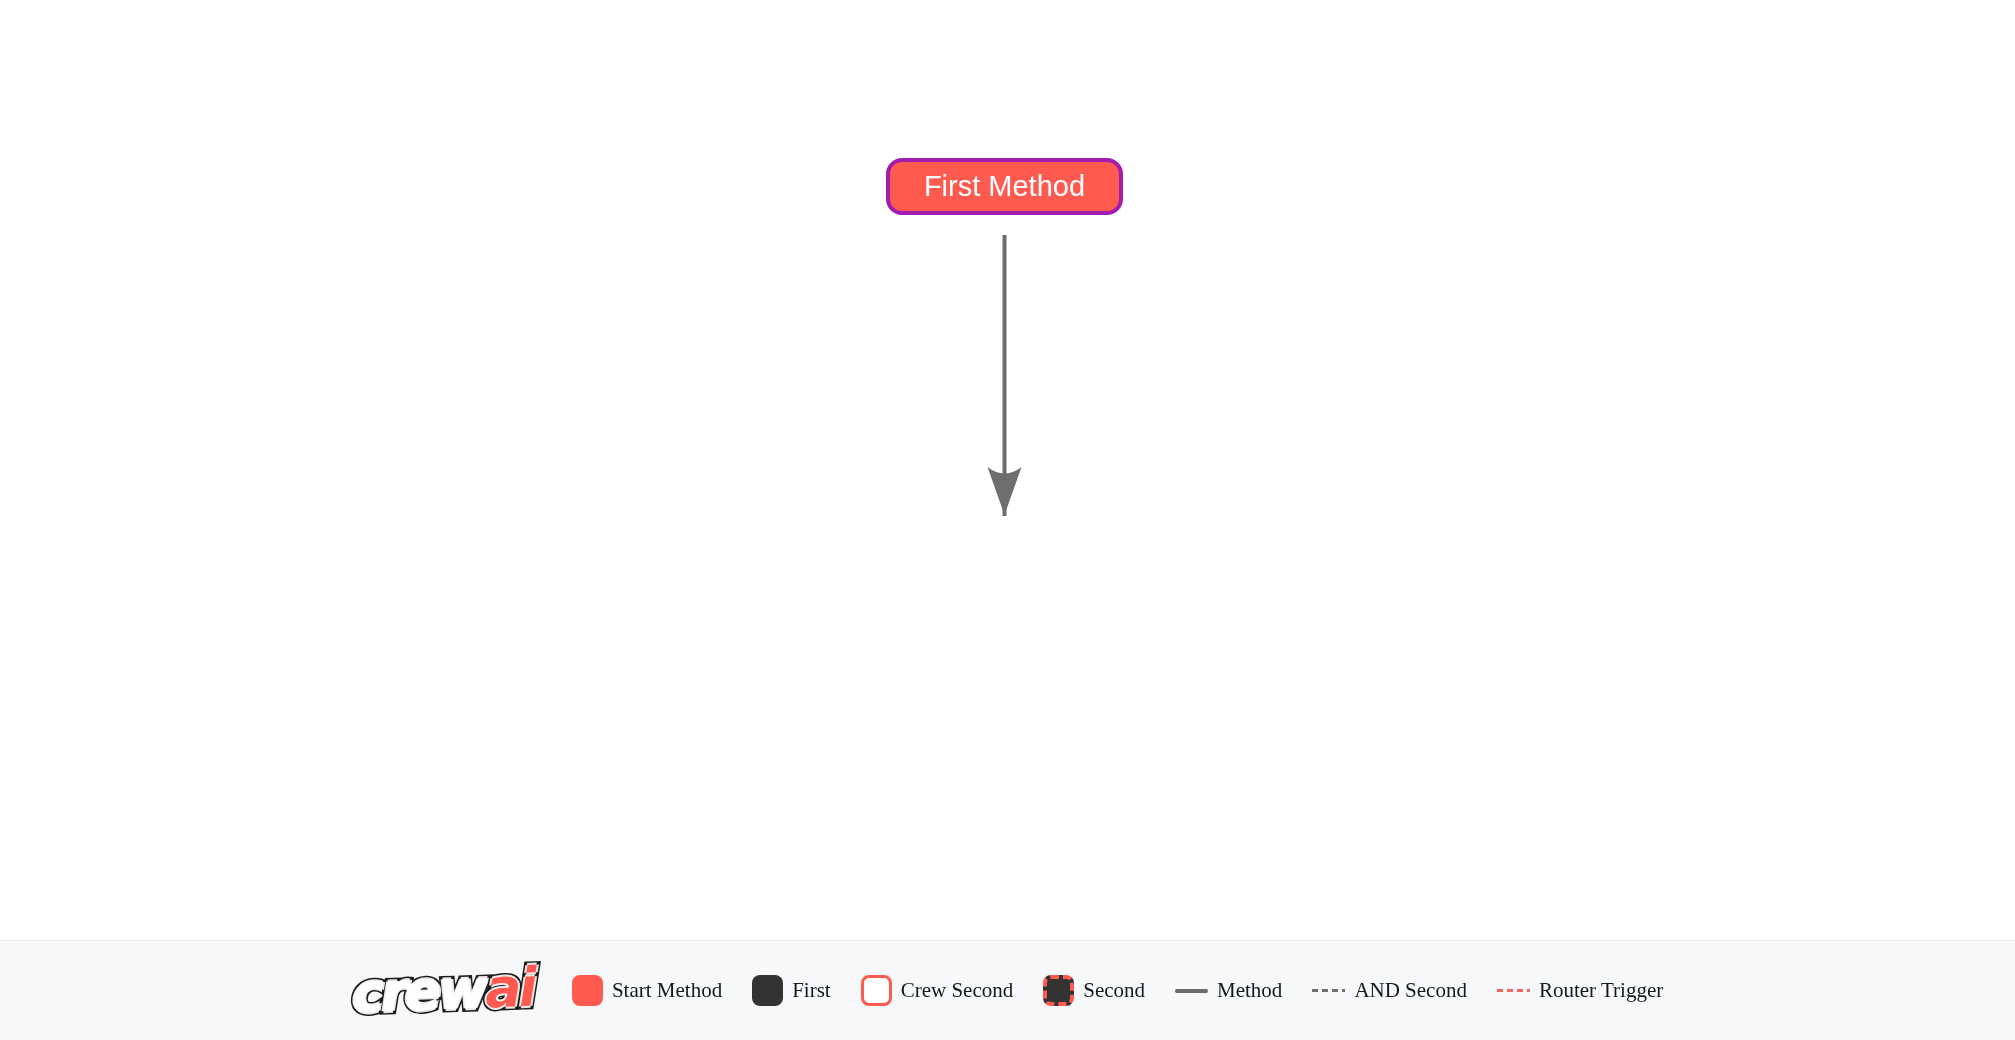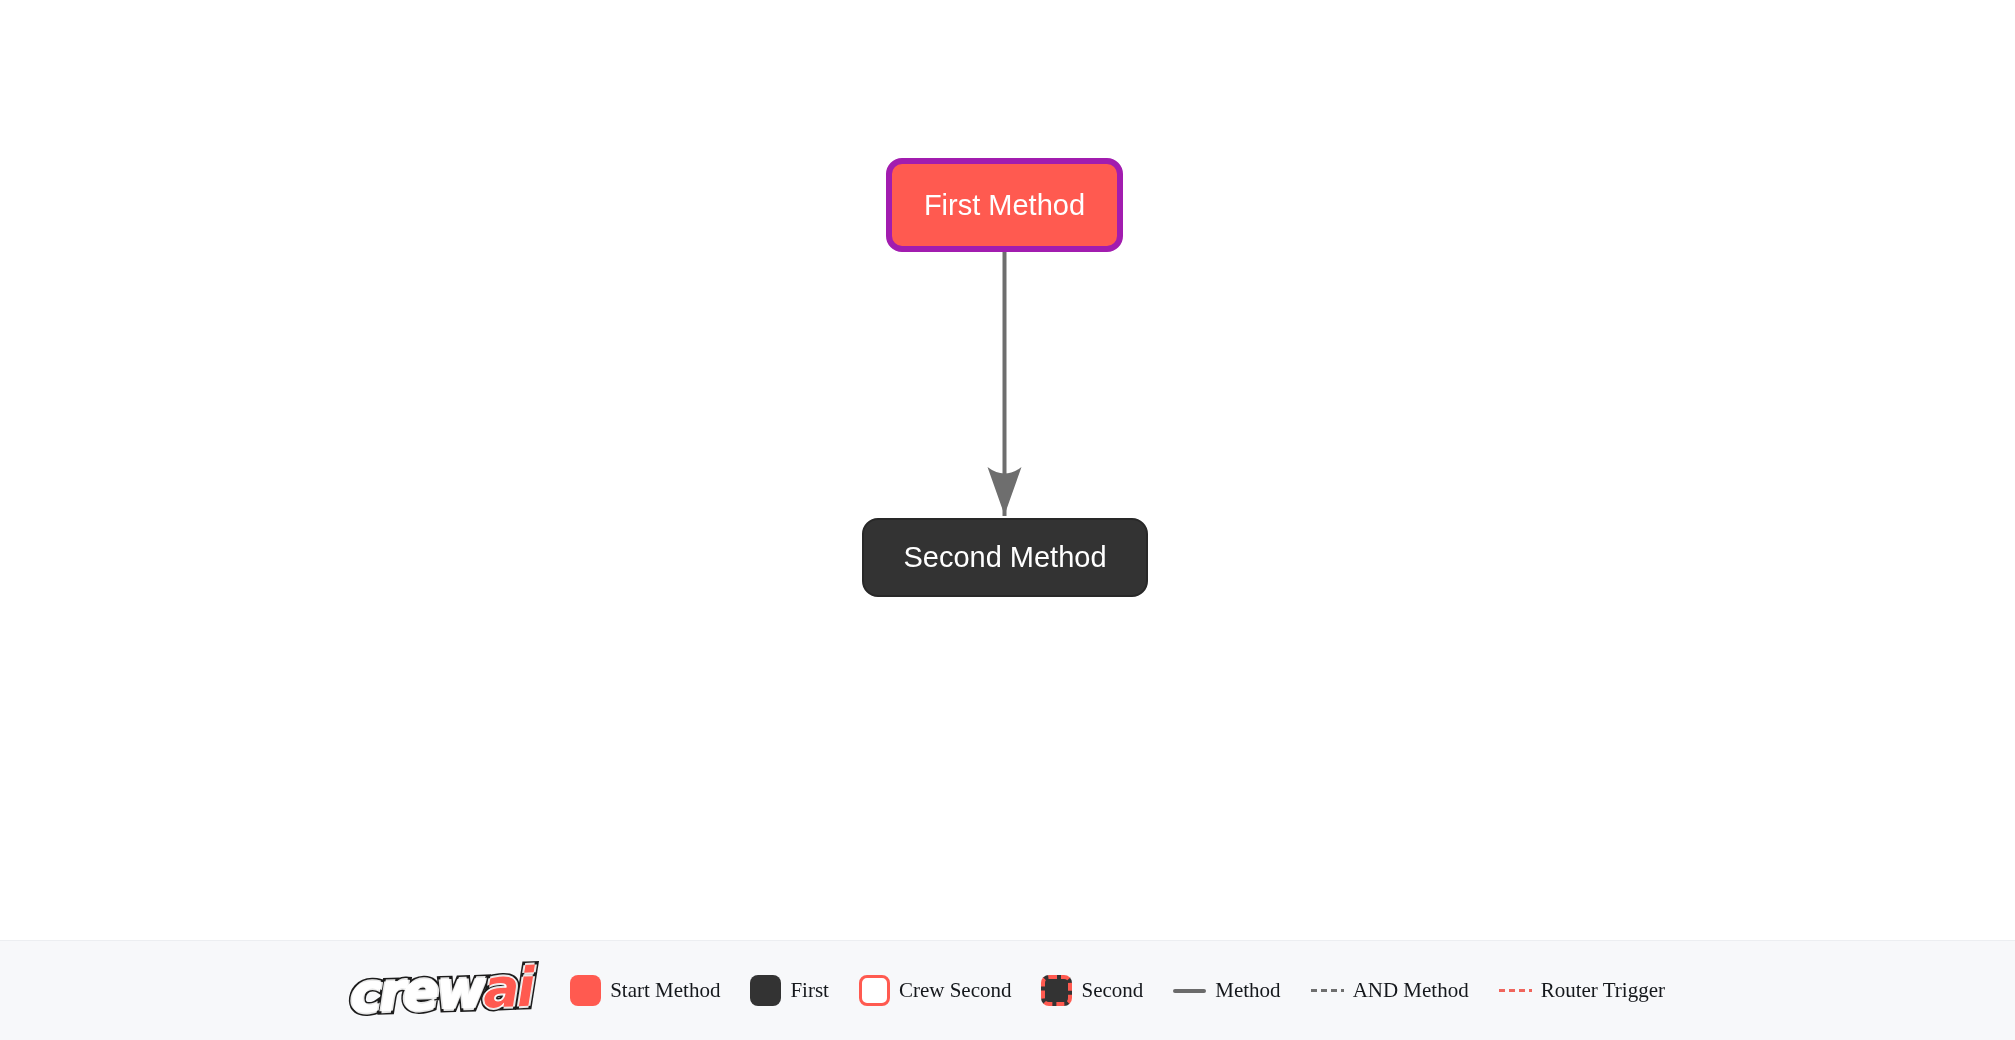--- a/index.html
+++ b/index.html
@@ -35,23 +35,23 @@
     border-radius: 16px;
     color: #ffffff;
     font-size: 29px;
     line-height: 1;
     white-space: nowrap;
     cursor: pointer;
     z-index: 2;
   }
   .node-start {
     left: 886px; top: 158px;
-    width: 237px; height: 94px;
+    width: 237px; height: 57px;
     background: #ff5a50;
-    border: 6px solid #a21caf;
+    border: 4px solid #a21caf;
   }
   .node-method {
     left: 862px; top: 518px;
     width: 286px; height: 79px;
     background: #333333;
     border: 2px solid #282828;
   }
 
   
   .legend-bar {
@@ -129,23 +129,20 @@
 
     <svg class="edge-layer" viewBox="0 0 2015 940" xmlns="http://www.w3.org/2000/svg">
       <line x1="1004.5" y1="235" x2="1004.5" y2="516" stroke-width="4" stroke="#6e6e6e"></line>
       <path d="M 1004.5 515 L 987.5 467 Q 1004.5 480 1021.5 467 Z" fill="#6e6e6e"></path>
     </svg>
 
     <div class="flow-node node-start">
       <span>First Method</span>
     </div>
 
-    <div class="flow-node node-method">
-      <span>Second Method</span>
-    </div>
 
   </div>
 
   <div class="legend-bar">
 
     <div class="logo">
       <span class="logo-crew">crew</span><span class="logo-ai">ai</span>
     </div>
 
     <div class="legend-item">
@@ -168,21 +165,21 @@
       <span>Second</span>
     </div>
 
     <div class="legend-item">
       <span class="line-swatch line-solid"></span>
       <span>Method</span>
     </div>
 
     <div class="legend-item">
       <span class="line-swatch line-dash-gray"></span>
-      <span>AND Method</span>
+      <span>AND Second</span>
     </div>
 
     <div class="legend-item">
       <span class="line-swatch line-dash-red"></span>
       <span>Router Trigger</span>
     </div>
 
   </div>
 
 </div>

